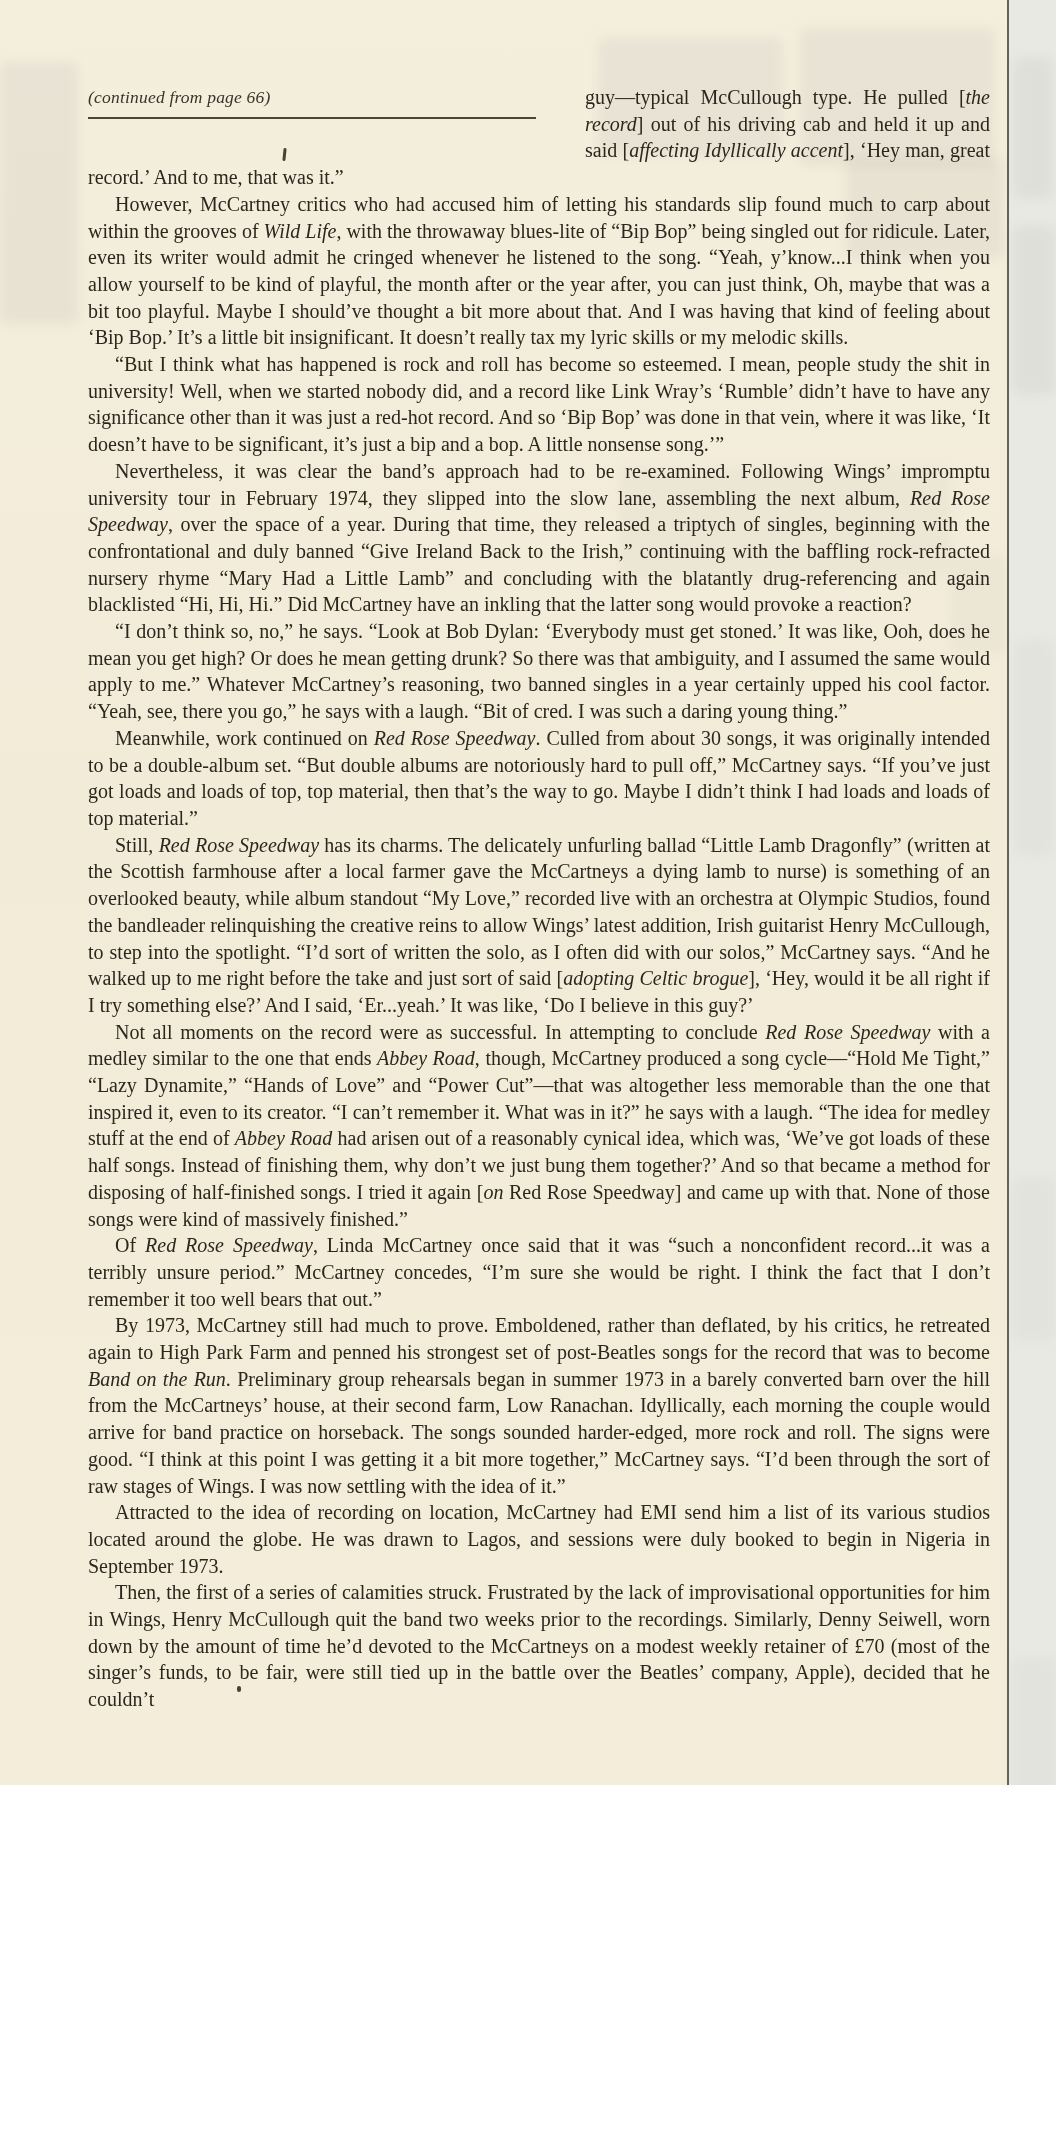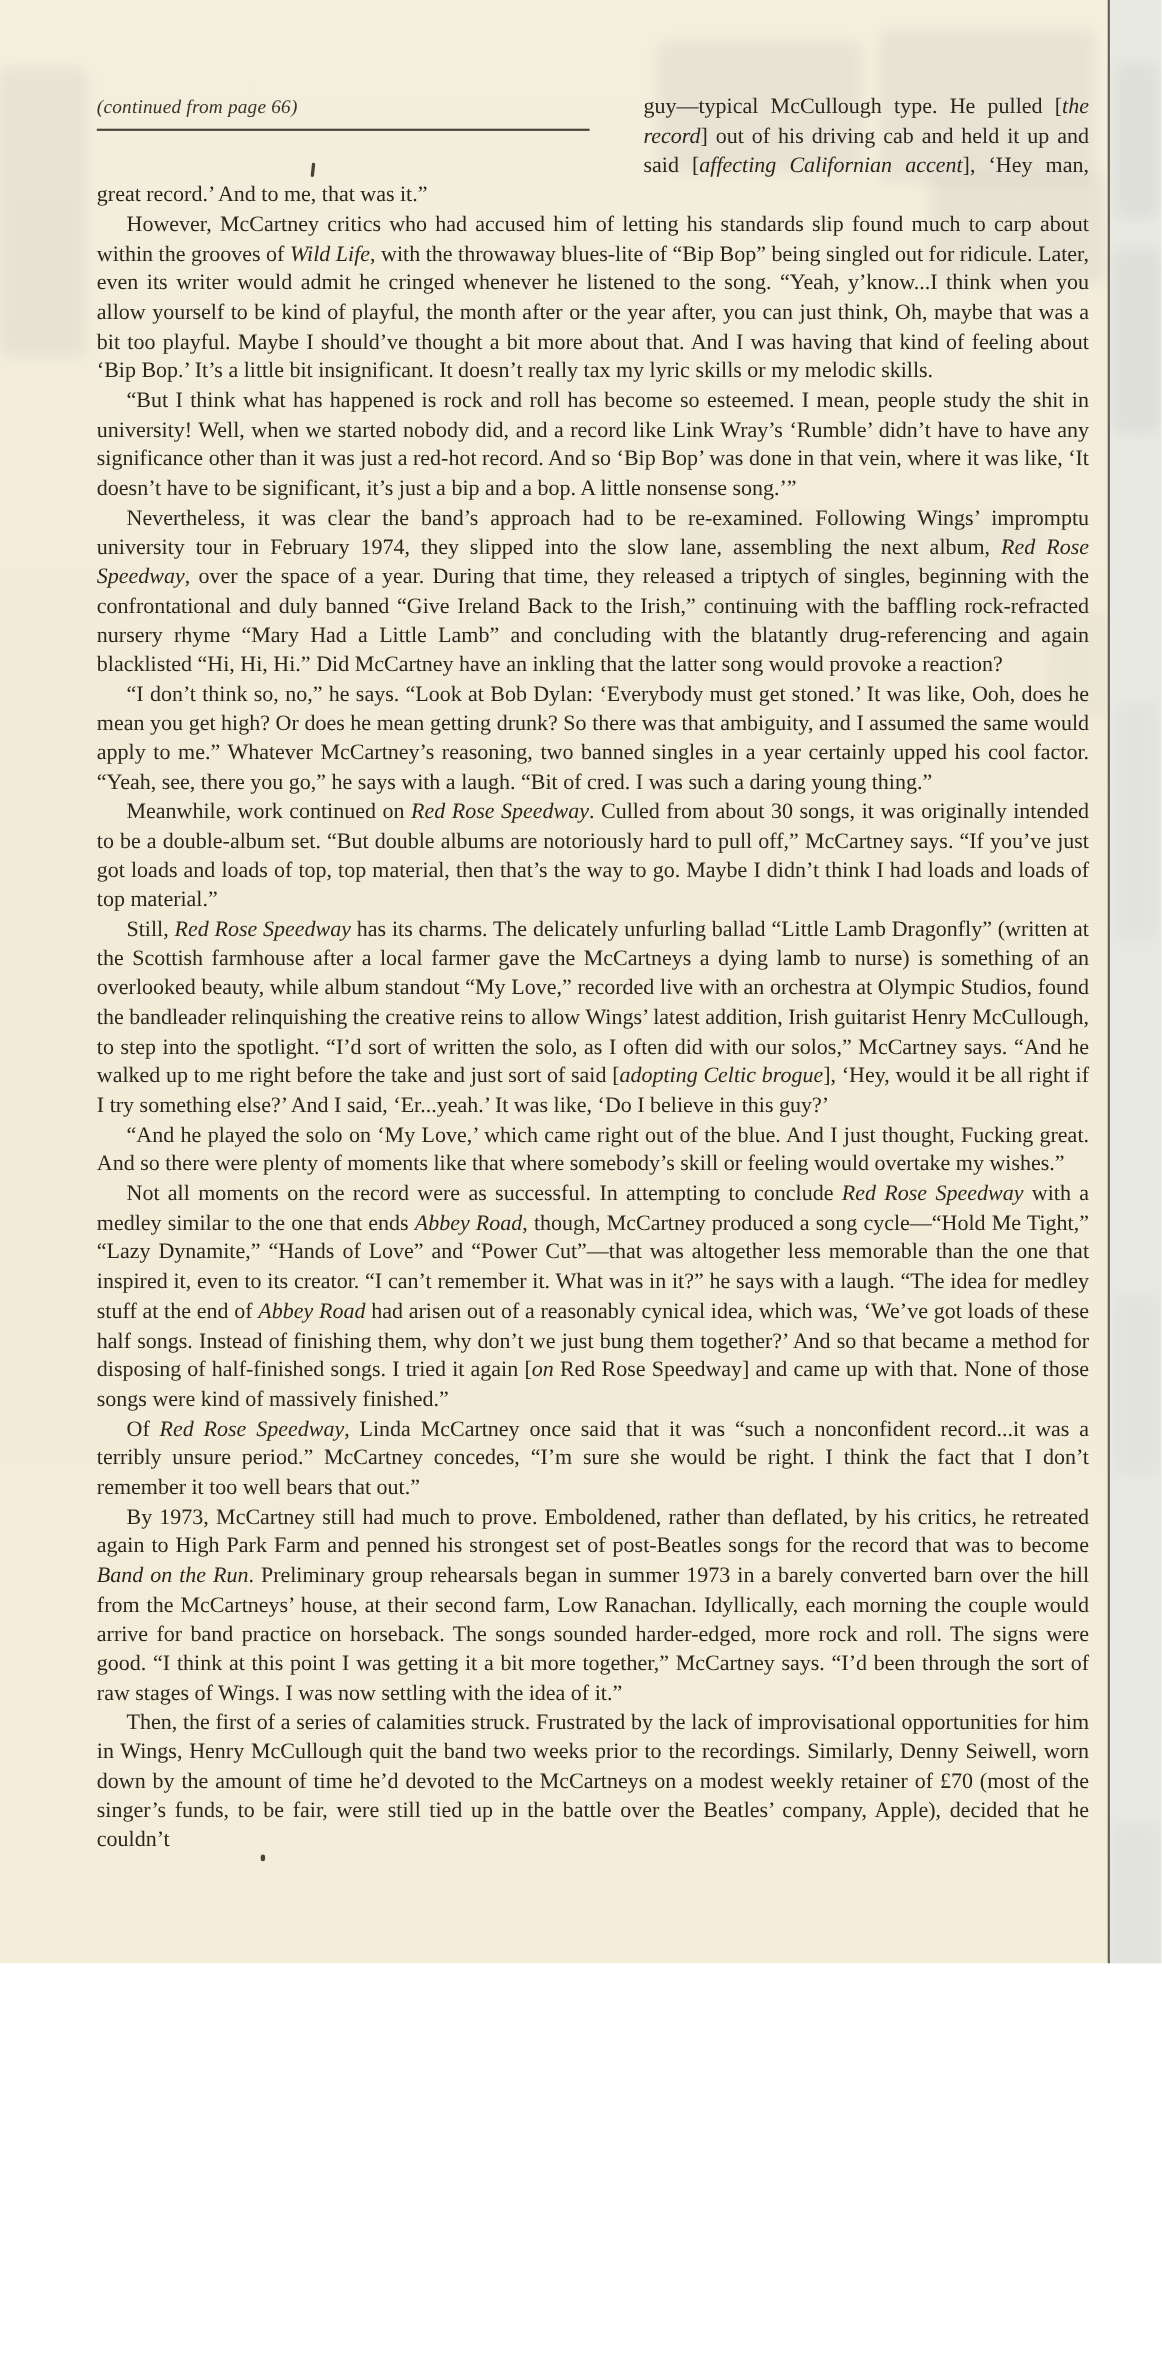--- a/index.html
+++ b/index.html
@@ -58,31 +58,31 @@
   <div class="ghost faint" style="left:1015px;top:640px;width:38px;height:216px;"></div>
   <div class="ghost faint" style="left:1013px;top:1178px;width:42px;height:162px;"></div>
   <div class="ghost faint" style="left:1012px;top:1658px;width:44px;height:178px;"></div>
 
   <div class="article">
     <div class="cont-float">
       <div class="note">(continued from page 66)</div>
       <div class="rule"></div>
     </div>
     <div>
-        <p class="para first"><span>guy—typical McCullough type. He pulled [</span><em>the record</em><span>] out of his driving cab and held it up and said [</span><em>affecting Californian accent</em><span>], ‘Hey man, great record.’ And to me, that was it.”</span></p>
+        <p class="para first"><span>guy—typical McCullough type. He pulled [</span><em>the record</em><span>] out of his driving cab and held it up and said [</span><em>affecting Idyllically accent</em><span>], ‘Hey man, great record.’ And to me, that was it.”</span></p>
         <p class="para"><span>However, McCartney critics who had accused him of letting his standards slip found much to carp about within the grooves of </span><em>Wild Life</em><span>, with the throwaway blues-lite of “Bip Bop” being singled out for ridicule. Later, even its writer would admit he cringed whenever he listened to the song. “Yeah, y’know...I think when you allow yourself to be kind of playful, the month after or the year after, you can just think, Oh, maybe that was a bit too playful. Maybe I should’ve thought a bit more about that. And I was having that kind of feeling about ‘Bip Bop.’ It’s a little bit insignificant. It doesn’t really tax my lyric skills or my melodic skills.</span></p>
         <p class="para"><span>“But I think what has happened is rock and roll has become so esteemed. I mean, people study the shit in university! Well, when we started nobody did, and a record like Link Wray’s ‘Rumble’ didn’t have to have any significance other than it was just a red-hot record. And so ‘Bip Bop’ was done in that vein, where it was like, ‘It doesn’t have to be significant, it’s just a bip and a bop. A little nonsense song.’”</span></p>
         <p class="para"><span>Nevertheless, it was clear the band’s approach had to be re-examined. Following Wings’ impromptu university tour in February 1974, they slipped into the slow lane, assembling the next album, </span><em>Red Rose Speedway</em><span>, over the space of a year. During that time, they released a triptych of singles, beginning with the confrontational and duly banned “Give Ireland Back to the Irish,” continuing with the baffling rock-refracted nursery rhyme “Mary Had a Little Lamb” and concluding with the blatantly drug-referencing and again blacklisted “Hi, Hi, Hi.” Did McCartney have an inkling that the latter song would provoke a reaction?</span></p>
         <p class="para"><span>“I don’t think so, no,” he says. “Look at Bob Dylan: ‘Everybody must get stoned.’ It was like, Ooh, does he mean you get high? Or does he mean getting drunk? So there was that ambiguity, and I assumed the same would apply to me.” Whatever McCartney’s reasoning, two banned singles in a year certainly upped his cool factor. “Yeah, see, there you go,” he says with a laugh. “Bit of cred. I was such a daring young thing.”</span></p>
         <p class="para"><span>Meanwhile, work continued on </span><em>Red Rose Speedway</em><span>. Culled from about 30 songs, it was originally intended to be a double-album set. “But double albums are notoriously hard to pull off,” McCartney says. “If you’ve just got loads and loads of top, top material, then that’s the way to go. Maybe I didn’t think I had loads and loads of top material.”</span></p>
         <p class="para"><span>Still, </span><em>Red Rose Speedway</em><span> has its charms. The delicately unfurling ballad “Little Lamb Dragonfly” (written at the Scottish farmhouse after a local farmer gave the McCartneys a dying lamb to nurse) is something of an overlooked beauty, while album standout “My Love,” recorded live with an orchestra at Olympic Studios, found the bandleader relinquishing the creative reins to allow Wings’ latest addition, Irish guitarist Henry McCullough, to step into the spotlight. “I’d sort of written the solo, as I often did with our solos,” McCartney says. “And he walked up to me right before the take and just sort of said [</span><em>adopting Celtic brogue</em><span>], ‘Hey, would it be all right if I try something else?’ And I said, ‘Er...yeah.’ It was like, ‘Do I believe in this guy?’</span></p>
-        <p class="para"><span>“And he played the solo on ‘My Love,’ which came right out of the blue. And I just thought, Fucking great. And so there were plenty of moments like that where somebody’s skill or feeling would overtake my wishes.”</span></p>
         <p class="para"><span>Not all moments on the record were as successful. In attempting to conclude </span><em>Red Rose Speedway</em><span> with a medley similar to the one that ends </span><em>Abbey Road</em><span>, though, McCartney produced a song cycle—“Hold Me Tight,” “Lazy Dynamite,” “Hands of Love” and “Power Cut”—that was altogether less memorable than the one that inspired it, even to its creator. “I can’t remember it. What was in it?” he says with a laugh. “The idea for medley stuff at the end of </span><em>Abbey Road</em><span> had arisen out of a reasonably cynical idea, which was, ‘We’ve got loads of these half songs. Instead of finishing them, why don’t we just bung them together?’ And so that became a method for disposing of half-finished songs. I tried it again [</span><em>on</em><span> Red Rose Speedway] and came up with that. None of those songs were kind of massively finished.”</span></p>
         <p class="para"><span>Of </span><em>Red Rose Speedway</em><span>, Linda McCartney once said that it was “such a nonconfident record...it was a terribly unsure period.” McCartney concedes, “I’m sure she would be right. I think the fact that I don’t remember it too well bears that out.”</span></p>
         <p class="para"><span>By 1973, McCartney still had much to prove. Emboldened, rather than deflated, by his critics, he retreated again to High Park Farm and penned his strongest set of post-Beatles songs for the record that was to become </span><em>Band on the Run</em><span>. Preliminary group rehearsals began in summer 1973 in a barely converted barn over the hill from the McCartneys’ house, at their second farm, Low Ranachan. Idyllically, each morning the couple would arrive for band practice on horseback. The songs sounded harder-edged, more rock and roll. The signs were good. “I think at this point I was getting it a bit more together,” McCartney says. “I’d been through the sort of raw stages of Wings. I was now settling with the idea of it.”</span></p>
+        <p class="para"><span>Attracted to the idea of recording on location, McCartney had EMI send him a list of its various studios located around the globe. He was drawn to Lagos, and sessions were duly booked to begin in Nigeria in September 1973.</span></p>
         <p class="para"><span>Then, the first of a series of calamities struck. Frustrated by the lack of improvisational opportunities for him in Wings, Henry McCullough quit the band two weeks prior to the recordings. Similarly, Denny Seiwell, worn down by the amount of time he’d devoted to the McCartneys on a modest weekly retainer of £70 (most of the singer’s funds, to be fair, were still tied up in the battle over the Beatles’ company, Apple), decided that he couldn’t</span></p>
       </div>
   </div>
 
   <div class="pink" style="left:245px;top:2030px;width:26px;height:30px;"></div>
   <div class="pink" style="left:294px;top:2033px;width:32px;height:30px;"></div>
   <div class="pink" style="left:379px;top:2042px;width:18px;height:62px;"></div>
   <div class="pink" style="left:1012px;top:2034px;width:42px;height:58px;opacity:.6;"></div>
   <div class="ghost-text" style="left:62px;top:2036px;font-size:24px;">llumedia. Musicians Firs</div>
   <div class="ghost-text mirror" style="left:680px;top:2050px;font-size:19px;">d few seconds</div>

